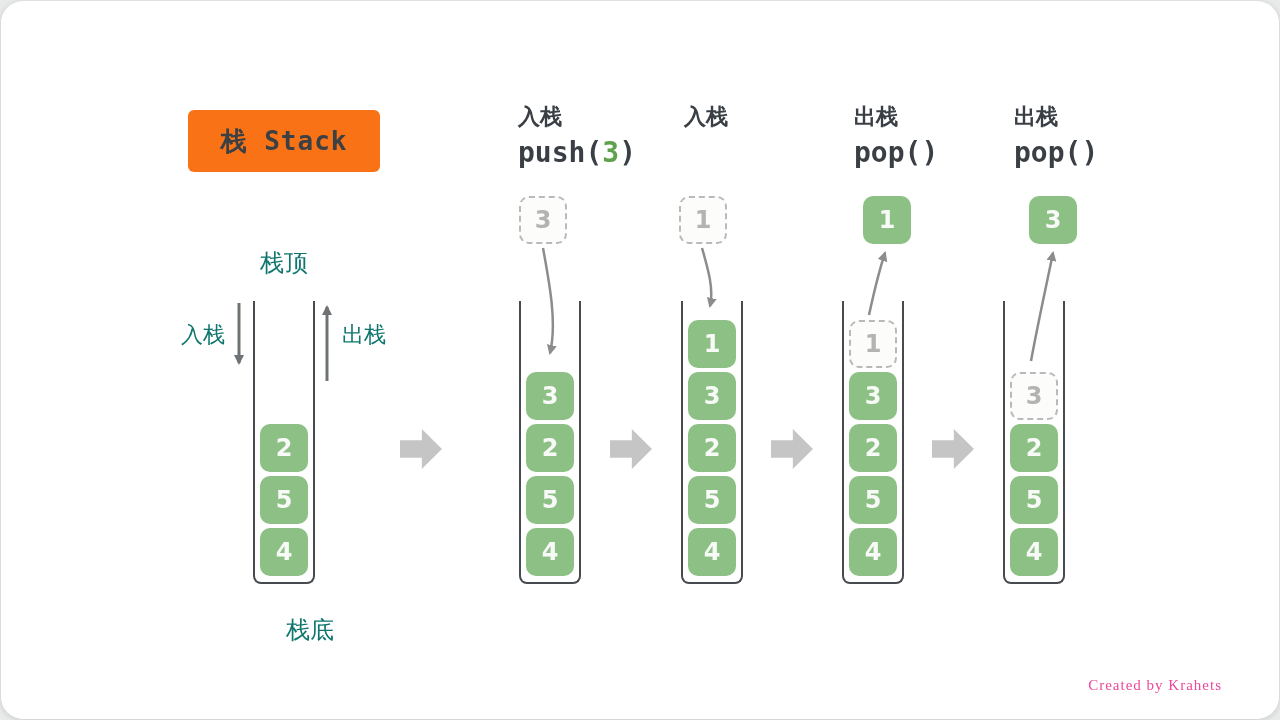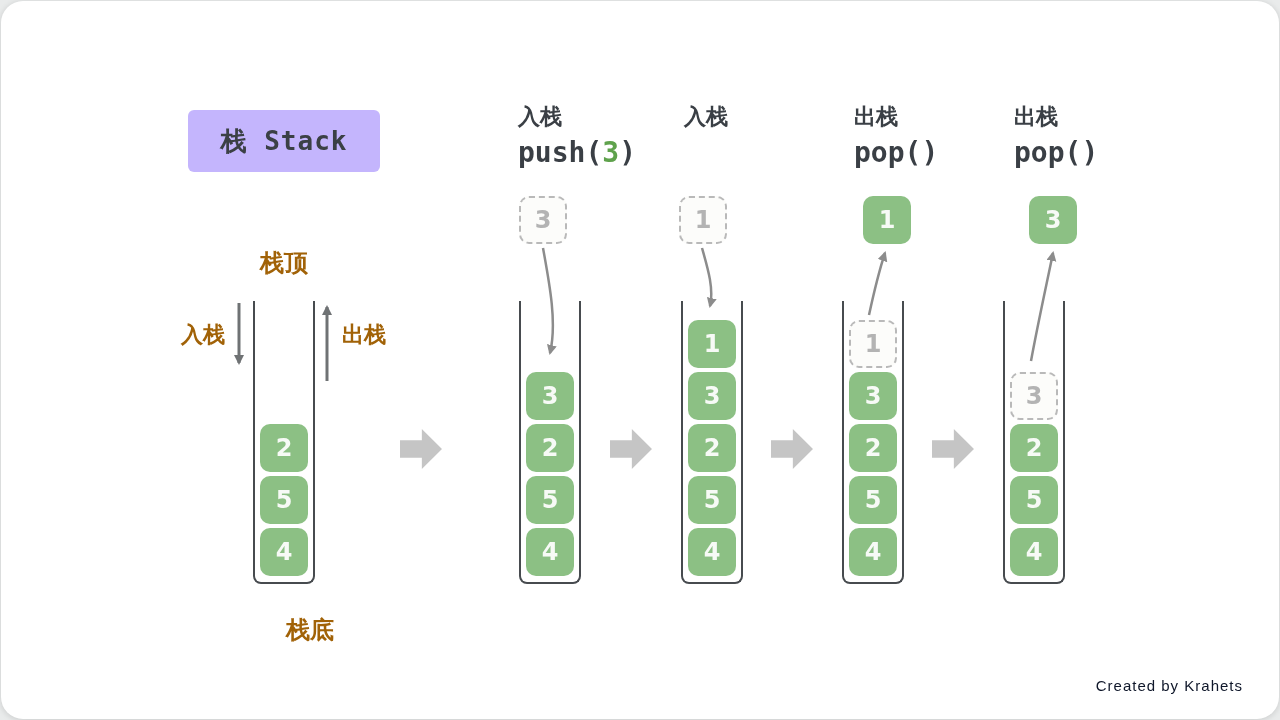--- a/index.html
+++ b/index.html
@@ -15,42 +15,42 @@
     width: 1278px; height: 718px;
     background: #ffffff;
     border-radius: 22px;
     box-shadow: 0 1px 6px rgba(0,0,0,0.14);
   }
   .abs { position: absolute; }
 
   
   .title-box {
     left: 187px; top: 109px; width: 192px; height: 62px;
-    background: #c4b5fd; border-radius: 6px;
+    background: #f97316; border-radius: 6px;
     display: flex; align-items: center; justify-content: center;
     font-family: "DejaVu Sans Mono", "Liberation Mono", monospace;
     font-size: 26px; font-weight: bold; color: #3b4045;
     letter-spacing: 1px;
   }
 
   
   .op { width: 160px; top: 103px; height: 72px; }
   .op-name {
     font-size: 22px; font-weight: bold; color: #3a3f45; line-height: 26px;
   }
   .op-code {
     margin-top: 9px;
     font-family: "DejaVu Sans Mono", "Liberation Mono", monospace;
     font-size: 28px; font-weight: bold; color: #3a3f45; line-height: 28px;
     white-space: pre;
   }
   .op-code .arg { color: #5fa24c; }
 
   
-  .cjk-label { font-size: 24px; font-weight: bold; color: #a16207; }
+  .cjk-label { font-size: 24px; font-weight: normal; color: #0f766e; }
   .lbl-top    { left: 233px; top: 246px; width: 100px; text-align: center; }
   .lbl-bottom { left: 233px; top: 613px; width: 100px; text-align: right; }
   .lbl-push   { left: 124px; top: 319px; width: 100px; text-align: right; font-size: 22px; }
   .lbl-pop    { left: 341px; top: 319px; width: 100px; text-align: left;  font-size: 22px; }
 
   
   .container {
     top: 300px; width: 62px; height: 283px;
     border-left: 2px solid #474b4f;
     border-right: 2px solid #474b4f;
@@ -76,23 +76,23 @@
   .block-arrow {
     width: 42px; height: 40px; top: 428px;
     background: #c5c5c5;
     -webkit-clip-path: polygon(0 28%, 52% 28%, 52% 0, 100% 50%, 52% 100%, 52% 72%, 0 72%);
     clip-path: polygon(0 28%, 52% 28%, 52% 0, 100% 50%, 52% 100%, 52% 72%, 0 72%);
   }
 
   svg.overlay { left: 0; top: 0; width: 1280px; height: 720px; pointer-events: none; }
 
   .credit {
-    right: 36px; top: 676px;
-    font-family: Liberation Sans, sans-serif;
-    font-size: 15px; color: #0f172a; letter-spacing: 1px;
+    right: 57px; top: 676px;
+    font-family: Liberation Serif, serif;
+    font-size: 15px; color: #ec4899; letter-spacing: 1px;
   }
 </style>
 </head>
 <body>
 
 <div class="card">
 
   <div class="abs title-box">栈 Stack</div>
 
   <div class="abs op" style="left:517px">

